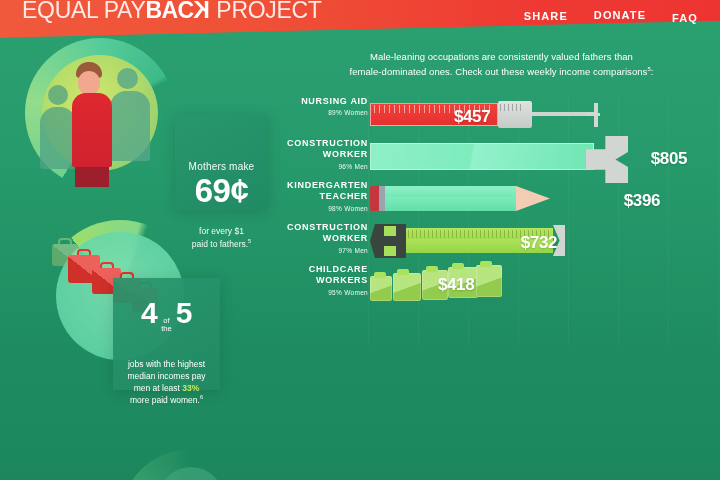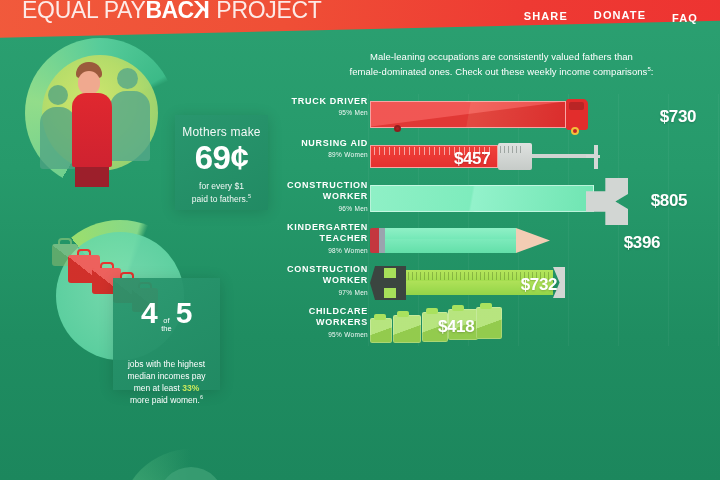--- a/index.html
+++ b/index.html
@@ -121,23 +121,23 @@
   }
 
   
   .stat-card {
     position:absolute;
     background:linear-gradient(150deg, rgba(41,150,110,.93) 0%, rgba(33,138,99,.95) 100%);
     box-shadow:0 2px 14px rgba(0,0,0,.14);
     color:#fff; text-align:center;
   }
   #card1 { left:175px; top:85px; width:93px; height:95px; padding-top:10px; }
-  #card1 .lead { font-size:12px; font-weight:300; opacity:.95; letter-spacing:.2px; }
+  #card1 .lead { font-size:10px; font-weight:300; opacity:.95; letter-spacing:.2px;margin-top:36px; }
   #card1 .big { font-size:33px; font-weight:700; line-height:1.1; margin-top:1px; letter-spacing:-.5px;}
-  #card1 .sub { font-size:8.5px; font-weight:300; line-height:1.38; margin-top:5px; opacity:.95;}
+  #card1 .sub { font-size:8.5px; font-weight:300; line-height:1.38; margin-top:17px; opacity:.95;}
   #card1 .sup { font-size:5.5px; vertical-align:super; }
 
   #card2 { left:113px; top:248px; width:107px; height:112px; padding-top:20px; }
   #card2 .big-row { display:flex; align-items:baseline; justify-content:center; gap:3px; }
   #card2 .num { font-size:30px; font-weight:700; line-height:1; letter-spacing:-.5px;}
   #card2 .ofthe { display:flex;flex-direction:column; font-size:7.5px; font-weight:300; line-height:1.12; margin:0 1px 4px 1px;}
   #card2 .sub { font-size:8.5px; font-weight:300; line-height:1.42; margin-top:20px; }
   #card2 .hl { color:#c9e85c; font-weight:700; }
   #card2 .sup { font-size:5.5px; vertical-align:super; }
 
@@ -380,37 +380,20 @@
     <div class="gl" style="left:100px"></div>
     <div class="gl" style="left:150px"></div>
     <div class="gl" style="left:200px"></div>
     <div class="gl" style="left:250px"></div>
     <div class="gl" style="left:300px"></div>
     <div class="gl" style="left:350px"></div>
   </div>
 
   <div id="rows">
 
-    <div class="row">
-      <div class="row-label">
-        <div class="occ">TRUCK DRIVER</div>
-        <div class="pct">95% Men</div>
-      </div>
-      <div class="bar-zone">
-        <div id="truck-trailer">
-            <span class="shine"></span>
-          </div>
-        <div class="wheel" id="tw2"></div>
-        <div id="truck-cab">
-            <span class="win"></span>
-          </div>
-        <div class="wheel" id="tw1"></div>
-        <div class="val" id="truck-val">$730</div>
-      </div>
-    </div>
 
     <div class="row">
       <div class="row-label">
         <div class="occ">NURSING AID</div>
         <div class="pct">89% Women</div>
       </div>
       <div class="bar-zone">
         <div id="syr-fill"></div>
         <div id="syr-ticks"></div>
         <div id="syr-body">

